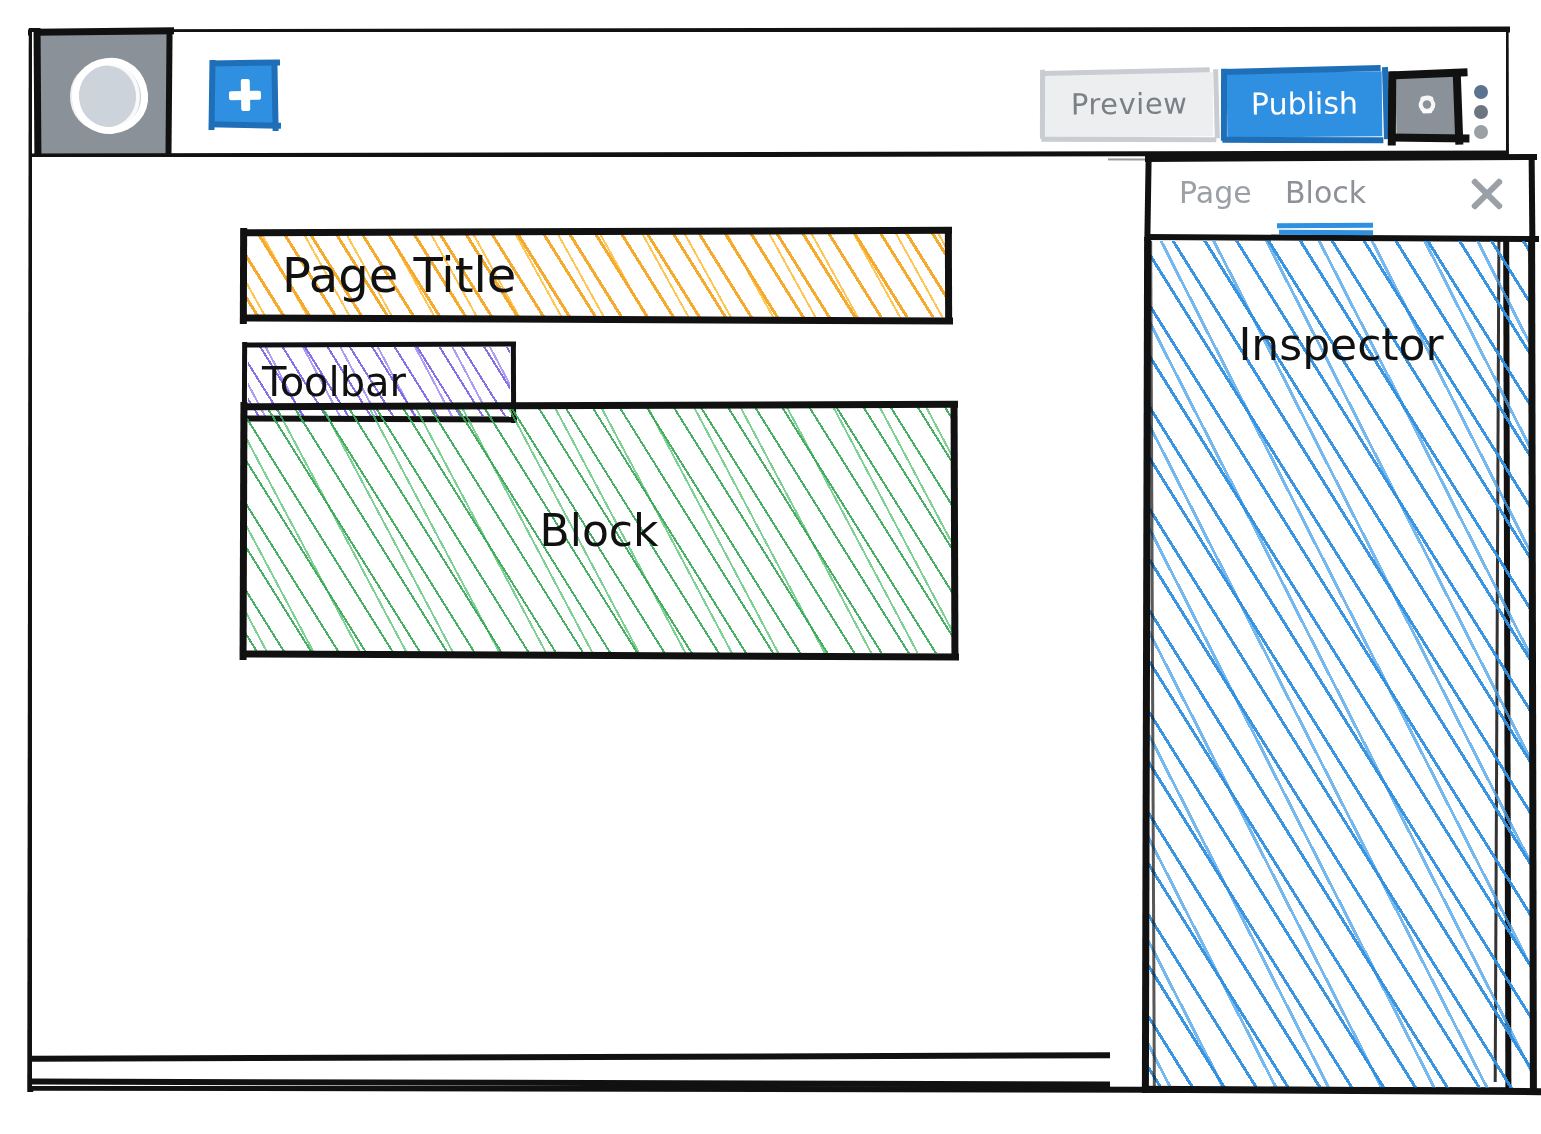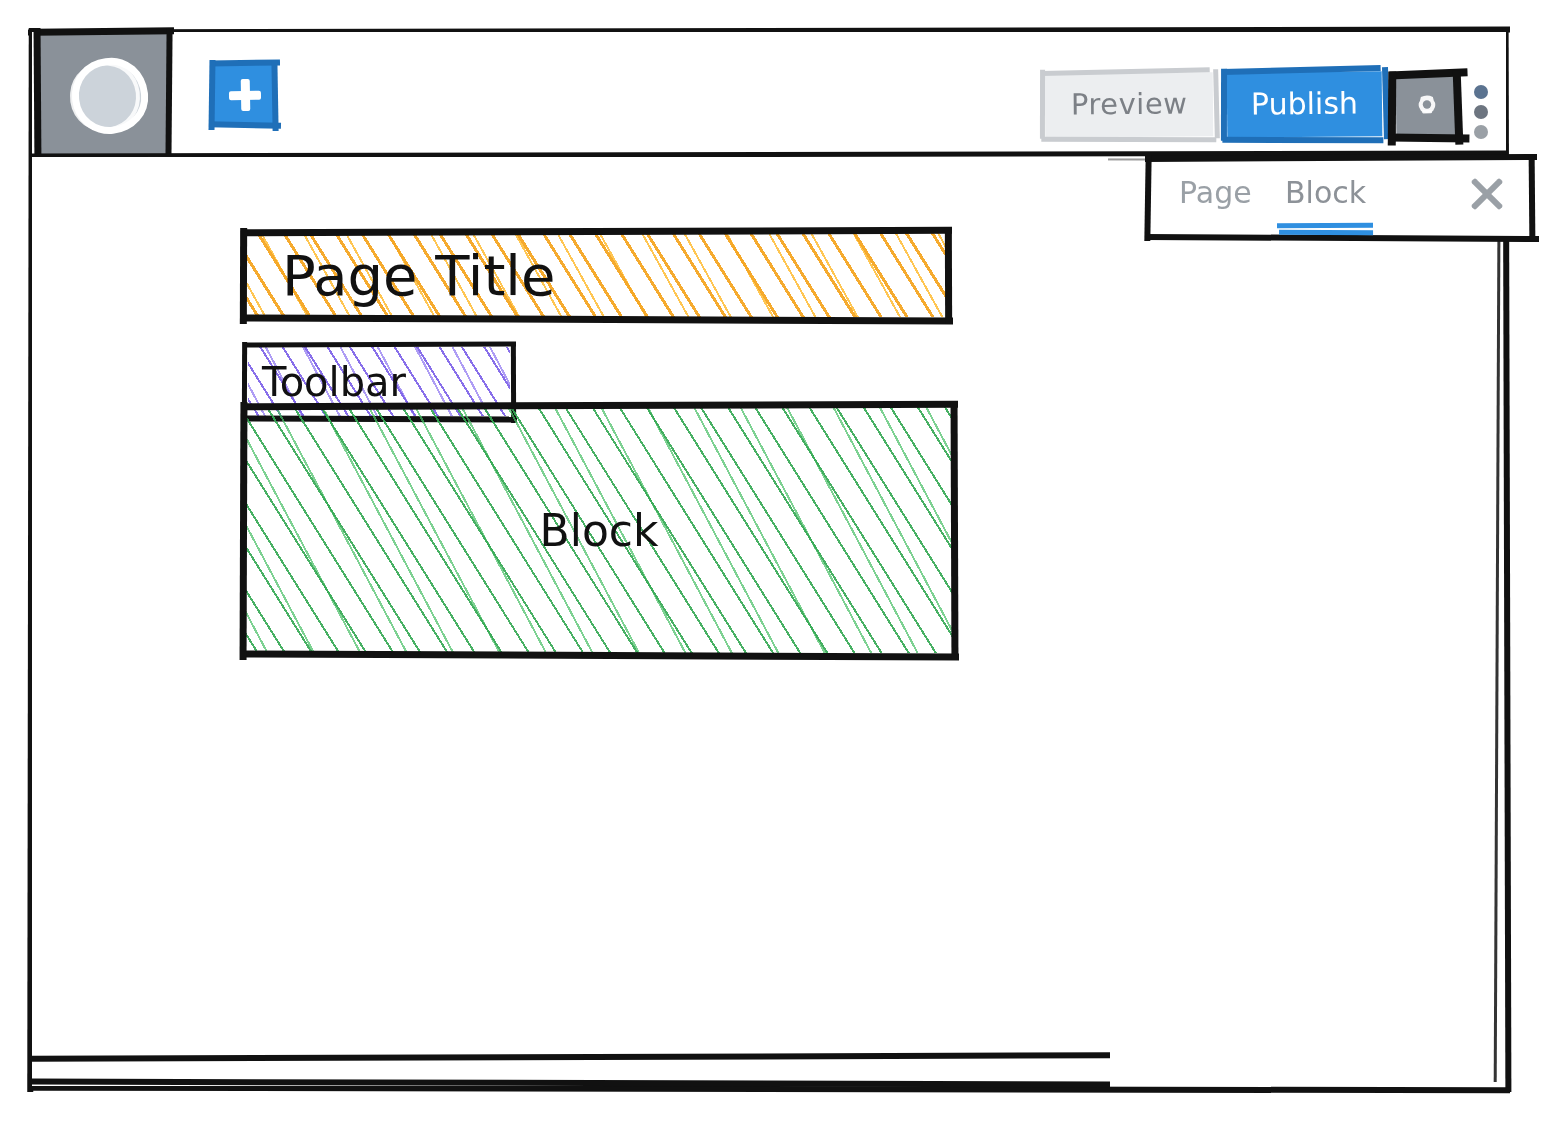--- a/index.html
+++ b/index.html
@@ -189,21 +189,21 @@
   #page-title-box .fill {
     background: repeating-linear-gradient(58deg,
       rgba(245,166,35,0)   0px, rgba(245,166,35,0)   9px,
       rgba(245,166,35,.95) 9px, rgba(245,166,35,.95) 12px,
       rgba(245,166,35,0)  12px, rgba(245,166,35,0)  22px),
       repeating-linear-gradient(61deg,
       rgba(255,184,40,0)   0px, rgba(255,184,40,0)   16px,
       rgba(255,184,40,.8) 16px, rgba(255,184,40,.8)  18px,
       rgba(255,184,40,0)  18px, rgba(255,184,40,0)   37px);
   }
-  #page-title-box .label { font-size: 56px; }
+  #page-title-box .label { font-size: 48px; }
 
   
   #toolbar-box { left: 216px; top: 190px; width: 262px; height: 69px; }
   #toolbar-box .fill {
     background: repeating-linear-gradient(58deg,
       rgba(123,95,232,0)   0px, rgba(123,95,232,0)   8px,
       rgba(123,95,232,.9)  8px, rgba(123,95,232,.9) 10px,
       rgba(123,95,232,0)  10px, rgba(123,95,232,0)  19px),
       repeating-linear-gradient(62deg,
       rgba(140,115,240,0)  0px, rgba(140,115,240,0)  14px,
@@ -422,16 +422,24 @@
       <span id="tab-page" class="insp-tab">Page</span>
       <span id="tab-block" class="insp-tab">Block</span>
       <span id="tab-block-underline"></span>
 
       <span id="inspector-close-button">
         <span></span>
         <span></span>
       </span>
     </div>
 
+    <div id="inspector-body">
+      <span class="fill"></span>
+      <span class="ib-l"></span>
+      <span class="ib-l2"></span>
+      <span class="ib-r"></span>
+      <span class="ib-b"></span>
+      <span class="label">Inspector</span>
+    </div>
 
   </div>
 
 </div>
 
 </body></html>

